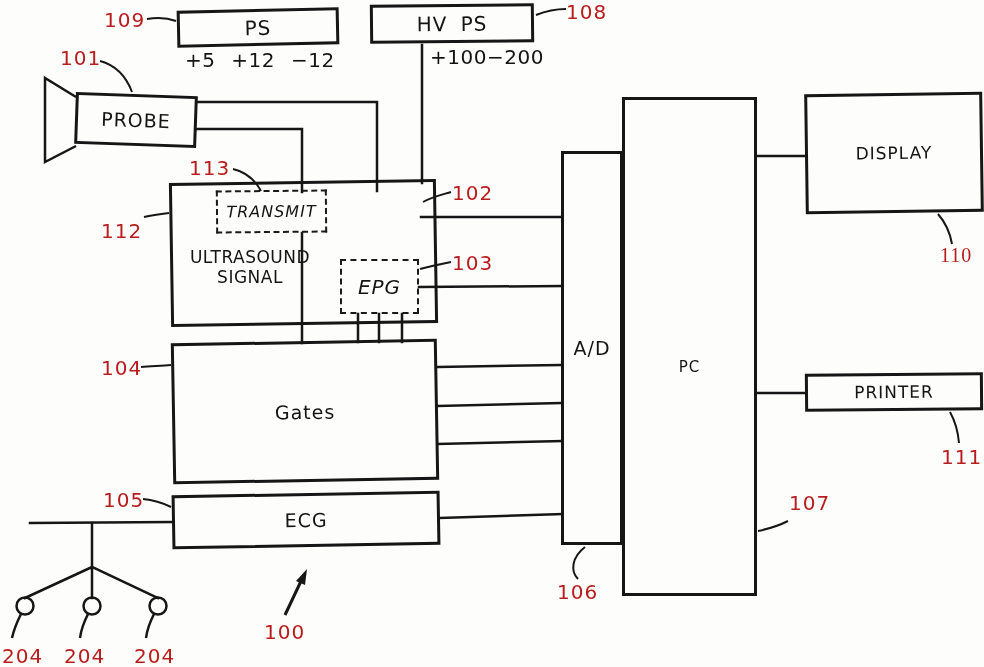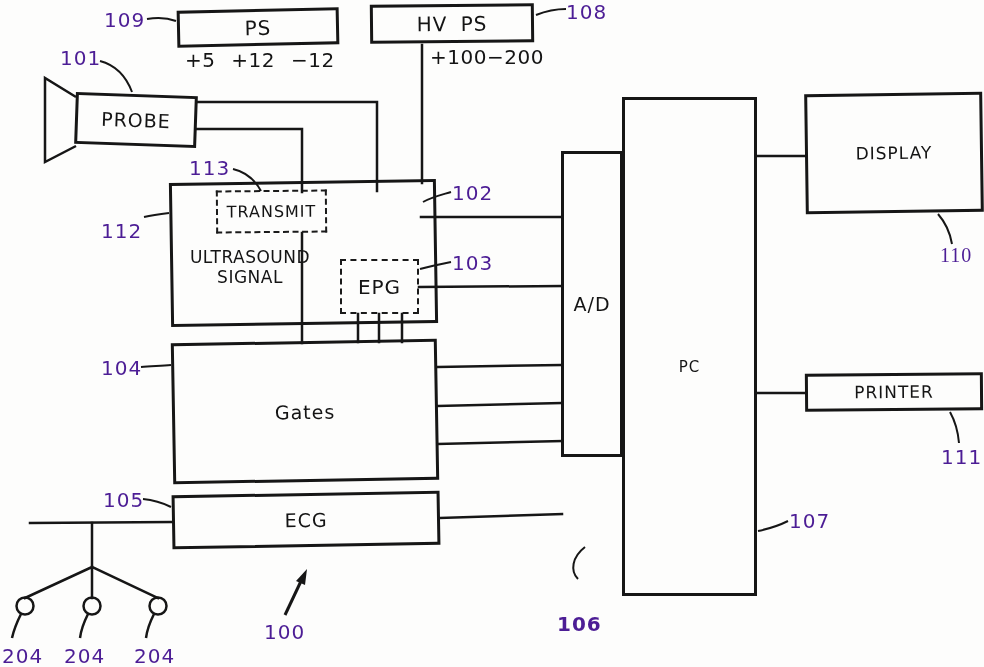--- a/index.html
+++ b/index.html
@@ -4,24 +4,24 @@
 <style>
   html,body{margin:0;padding:0;background:#fff;}
   #fig{
     position:relative;width:984px;height:667px;background:#fdfdfc;overflow:hidden;
     font-family:"DejaVu Sans",sans-serif;color:#141414;
   }
   .box{
     position:absolute;border:3px solid #161616;background:transparent;
     display:flex;align-items:center;justify-content:center;box-sizing:border-box;
   }
-  .box.dashed{border:2px dashed #1a1a1a;}
+  .box.dashed{border:2px dashed #1a1a1a;font-style:italic;}
   .lbl{letter-spacing:1px;white-space:nowrap;}
   .ref{
-    position:absolute;font-size:20px;letter-spacing:1px;white-space:nowrap;color:#4c1d95;
+    position:absolute;font-size:20px;letter-spacing:1px;white-space:nowrap;color:#b91c1c;
   }
   .volts{position:absolute;font-size:20px;letter-spacing:.5px;white-space:nowrap;text-align:center;}
   svg.layer{position:absolute;left:0;top:0;z-index:5;pointer-events:none;}
   .box, .ref, .volts{z-index:4;}
   .usig{
     position:absolute;left:174px;top:247px;width:152px;text-align:center;
     font-size:17px;line-height:20px;letter-spacing:.5px;z-index:4;
   }
 </style>
 </head>
@@ -115,21 +115,21 @@
   </div>
 
   <div class="box" style="left:172px;top:341px;width:266px;height:141px;transform:rotate(-1deg);">
     <span class="lbl" style="font-size:19px;">Gates</span>
   </div>
 
   <div class="box" style="left:172px;top:493px;width:268px;height:54px;transform:rotate(-1deg);">
     <span class="lbl" style="font-size:19px;">ECG</span>
   </div>
 
-  <div class="box" style="left:561px;top:151px;width:62px;height:306px;">
+  <div class="box" style="left:561px;top:151px;width:62px;height:394px;">
     <span class="lbl" style="font-size:19px;">A/D</span>
   </div>
 
   <div class="box" style="left:622px;top:97px;width:135px;height:499px;">
     <span class="lbl" style="font-size:15px;margin-top:41px;">PC</span>
   </div>
 
   <div class="box" style="left:805px;top:93px;width:178px;height:120px;transform:rotate(-.8deg);">
     <span class="lbl" style="font-size:17px;">DISPLAY</span>
   </div>
@@ -140,22 +140,22 @@
 
   <div class="ref" style="left:104px;top:8px;">109</div>
   <div class="ref" style="left:566px;top:0px;">108</div>
   <div class="ref" style="left:60px;top:46px;">101</div>
   <div class="ref" style="left:189px;top:156px;">113</div>
   <div class="ref" style="left:101px;top:207px;margin-top:12px;">112</div>
   <div class="ref" style="left:452px;top:181px;">102</div>
   <div class="ref" style="left:452px;top:251px;">103</div>
   <div class="ref" style="left:101px;top:356px;">104</div>
   <div class="ref" style="left:103px;top:488px;">105</div>
-  <div class="ref" style="left:557px;top:612px;font-weight:bold;">106</div>
-  <div class="ref" style="left:789px;top:509px;">107</div>
+  <div class="ref" style="left:557px;top:580px;">106</div>
+  <div class="ref" style="left:789px;top:491px;">107</div>
   <div class="ref" style="left:940px;top:244px;font-family:Liberation Serif, serif;">110</div>
   <div class="ref" style="left:941px;top:445px;">111</div>
   <div class="ref" style="left:264px;top:620px;">100</div>
   <div class="ref" style="left:2px;top:644px;">204</div>
   <div class="ref" style="left:64px;top:644px;">204</div>
   <div class="ref" style="left:134px;top:644px;">204</div>
 
 </div>
 
 </body></html>

